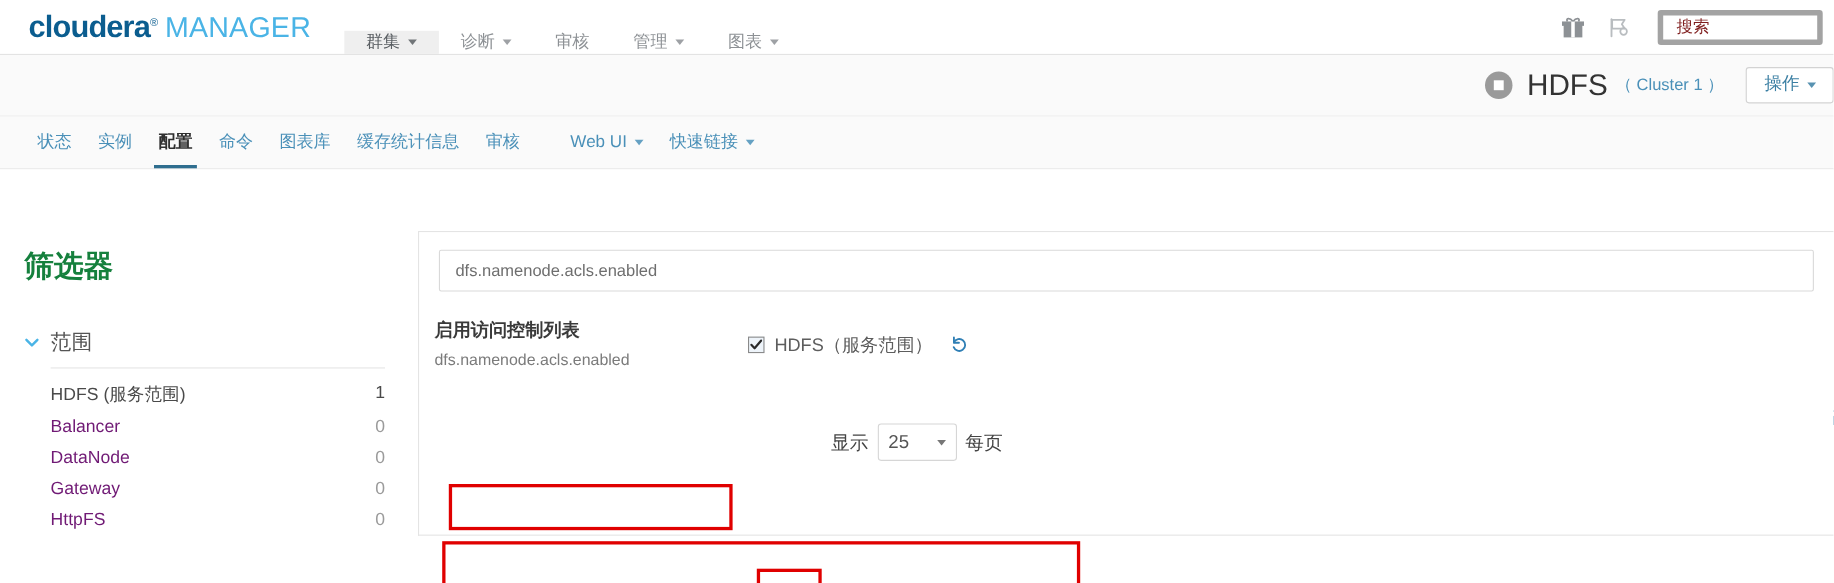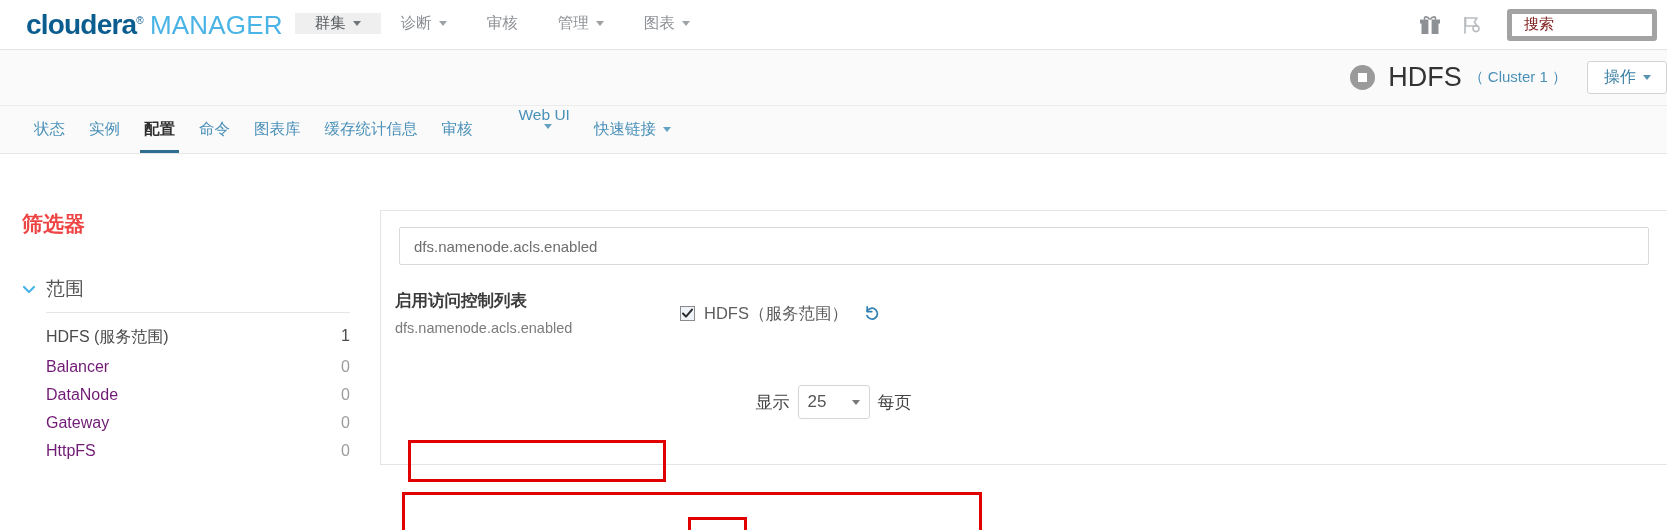--- a/index.html
+++ b/index.html
@@ -17,21 +17,21 @@
     position: relative;
     height: 50px;
     background: #ffffff;
     border-bottom: 1px solid #e3e3e3;
     display: flex;
     align-items: stretch;
   }
   .brand {
     display: flex;
     align-items: center;
-    padding: 0 12px 0 26px;
+    padding: 0 30px 0 26px;
     height: 50px;
   }
   .brand-cloudera {
     font-size: 28px;
     font-weight: bold;
     color: #0b5d8f;
     letter-spacing: -0.8px;
     line-height: 1;
   }
   .brand-reg {
@@ -43,21 +43,21 @@
   .brand-manager {
     font-size: 26px;
     color: #4ab4e6;
     letter-spacing: 0.2px;
     margin-left: 7px;
     line-height: 1;
     font-weight: 400;
   }
   .topnav {
     display: flex;
-    align-items: flex-start;
+    align-items: flex-end;
     margin-top: 13px;
   }
   .topnav-item {
     display: flex;
     align-items: center;
     padding: 0 20px;
     font-size: 15.5px;
     color: #8d9195;
     cursor: pointer;
     white-space: nowrap;
@@ -168,21 +168,21 @@
     color: #2f2f2f;
     font-weight: bold;
   }
   .tab.active:after {
     content: "";
     position: absolute;
     left: 8px; right: 8px; bottom: 0;
     height: 3px;
     background: #2f6e8f;
   }
-  .tab.spaced { margin-left: 22px; flex-direction: column; }
+  .tab.spaced { margin-left: 22px; }
 
   
   .content {
     position: relative;
     background: #fff;
     height: 376px;
   }
   .switch-link {
     position: absolute;
     top: 216px;
@@ -198,24 +198,24 @@
   }
 
   
   .sidebar {
     width: 380px;
     flex: none;
     padding-left: 22px;
     padding-right: 30px;
   }
   .filter-title {
-    font-size: 21px;
+    font-size: 27px;
     font-weight: bold;
-    color: #ef4444;
-    margin: 0 0 38px 0;
+    color: #15803d;
+    margin: 14px 0 38px 0;
   }
   .scope-head {
     display: flex;
     align-items: center;
     font-size: 19px;
     color: #555;
     margin-bottom: 10px;
   }
   .chev {
     width: 14px; height: 14px;

